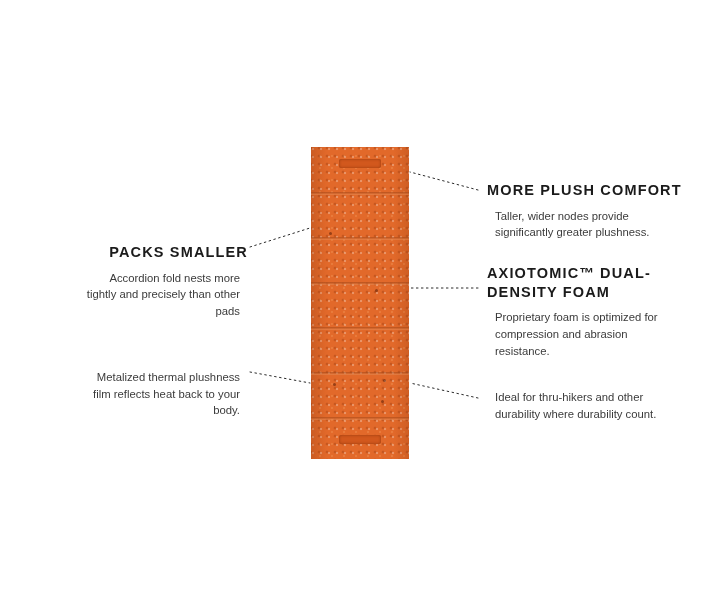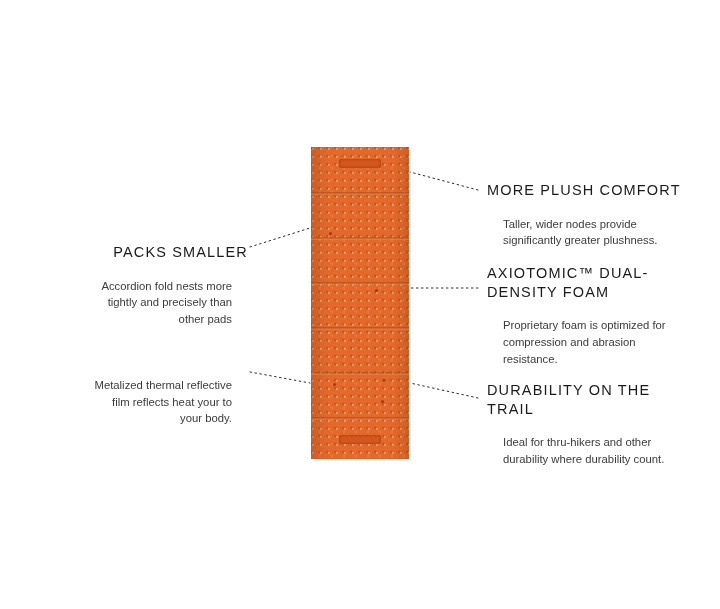--- a/index.html
+++ b/index.html
@@ -77,28 +77,28 @@
     background: rgba(90,30,5,0.55);
   }
 
   
   .callout {
     position: absolute;
   }
   .callout h3 {
     margin: 0 0 7px 0;
     font-size: 14.5px;
-    font-weight: 400;
+    font-weight: 700;
     letter-spacing: 1.15px;
     color: #1b1b1b;
     line-height: 1.28;
     text-transform: uppercase;
   }
   .callout p {
-    margin: 16px;
+    margin: 8px;
     font-size: 11.3px;
     line-height: 1.48;
     color: #3b3b3b;
     font-weight: 400;
   }
   .callout.right { text-align: left; }
   .callout.left  { text-align: right; }
 
   .c-packs   { left: 72px;  top: 243px; width: 176px; }
   .c-warmth  { left: 72px;  top: 361px; width: 176px; }
@@ -151,31 +151,30 @@
     <div class="node-dot" style="left:70px; top:253px"></div>
     <div class="node-dot" style="left:22px; top:236px"></div>
   </div>
 
   <div class="callout left c-packs">
     <h3>PACKS SMALLER</h3>
     <p>Accordion fold nests more tightly and precisely than other pads</p>
   </div>
 
   <div class="callout left c-warmth">
-    <p>Metalized thermal reflective film reflects heat your to your body.</p>
+    <p>Metalized thermal plushness film reflects heat back to your body.</p>
   </div>
 
   <div class="callout right c-plush">
     <h3>MORE PLUSH COMFORT</h3>
     <p>Taller, wider nodes provide significantly greater plushness.</p>
   </div>
 
   <div class="callout right c-axio">
     <h3>AXIOTOMIC™ DUAL-DENSITY FOAM</h3>
     <p>Proprietary foam is optimized for compression and abrasion resistance.</p>
   </div>
 
   <div class="callout right c-dura">
-    <h3>DURABILITY ON THE TRAIL</h3>
     <p>Ideal for thru-hikers and other durability where durability count.</p>
   </div>
 
 </div>
 
 </body></html>

